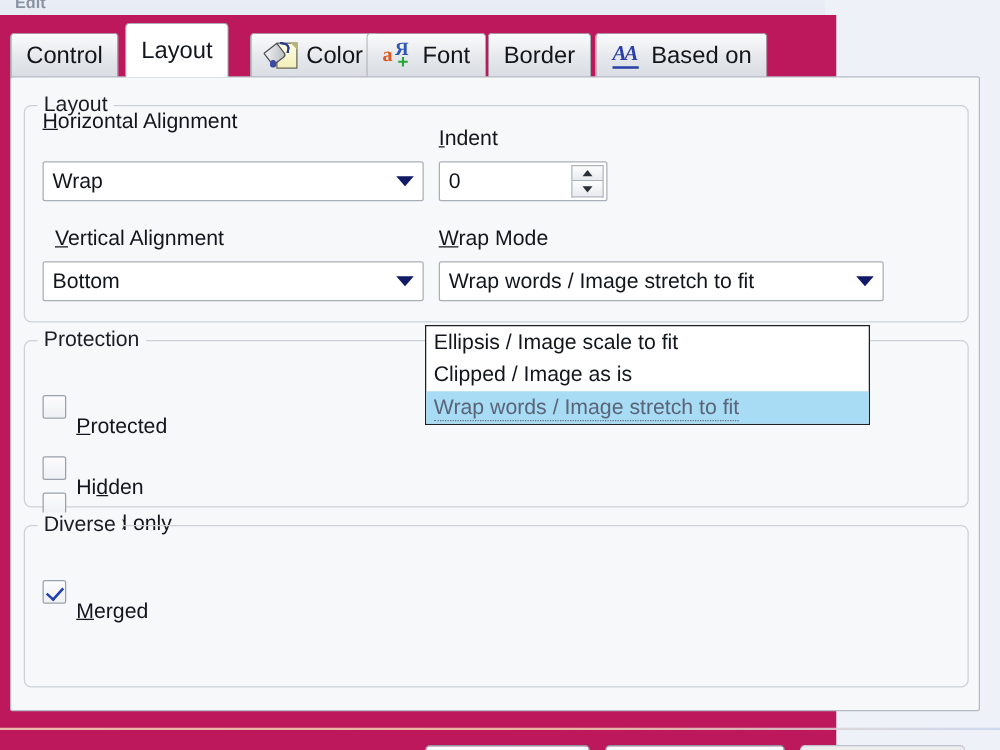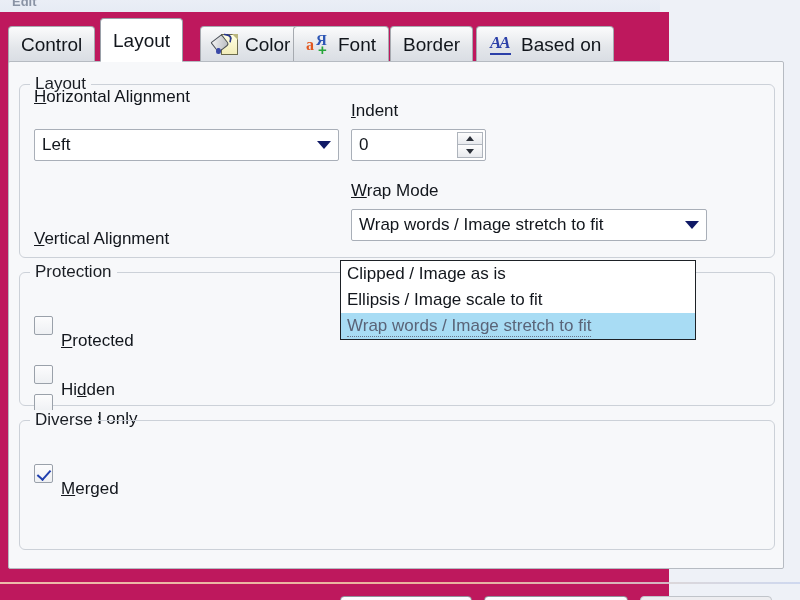--- a/index.html
+++ b/index.html
@@ -402,42 +402,48 @@
   </div>
 
   <div class="tabpage">
 
     <div class="group" id="group-layout">
       <span class="group-title">Layout</span>
 
       <span class="flabel" style="left:14px; top:2px;"><span class="acc">H</span>orizontal Alignment</span>
 
       <div class="combo" style="left:14px; top:44px; width:305px;">
-        <span class="ctext">Left</span>
+        <span class="ctext">Wrap</span>
         <span class="carrow">
             <span class="tri-down"></span>
           </span>
       </div>
 
       <span class="flabel" style="left:331px; top:16px;"><span class="acc">I</span>ndent</span>
 
       <div class="spin" style="left:331px; top:44px; width:135px;">
         <span class="stext">0</span>
         <span class="sbtns">
           <span class="sbtn">
               <span class="sm-up"></span>
             </span>
           <span class="sbtn">
               <span class="sm-down"></span>
             </span>
         </span>
       </div>
 
-      <span class="flabel" style="left:14px; top:96px;margin-top:48px;"><span class="acc">V</span>ertical Alignment</span>
-
+      <span class="flabel" style="left:24px; top:96px;"><span class="acc">V</span>ertical Alignment</span>
+
+      <div class="combo" style="left:14px; top:124px; width:305px;">
+        <span class="ctext">Bottom</span>
+        <span class="carrow">
+            <span class="tri-down"></span>
+          </span>
+      </div>
 
       <span class="flabel" style="left:331px; top:96px;"><span class="acc">W</span>rap Mode</span>
 
       <div class="combo" style="left:331px; top:124px; width:356px;">
         <span class="ctext">Wrap words / Image stretch to fit</span>
         <span class="carrow">
             <span class="tri-down"></span>
           </span>
       </div>
     </div>
@@ -465,24 +471,24 @@
       <span class="group-title">Diverse</span>
 
       <div class="cbrow" style="left:14px; top:26px;">
         <span class="cbox checked"></span>
         <span class="cblabel"><span class="acc">M</span>erged</span>
       </div>
     </div>
 
     <div class="droplist" style="left:331px; top:198px; width:356px;">
       <div class="dropitem">
+        <span>Ellipsis / Image scale to fit</span>
+      </div>
+      <div class="dropitem">
         <span>Clipped / Image as is</span>
-      </div>
-      <div class="dropitem">
-        <span>Ellipsis / Image scale to fit</span>
       </div>
       <div class="dropitem selected">
         <span class="sel-inner">Wrap words / Image stretch to fit</span>
       </div>
     </div>
 
   </div>
 
   <div class="btnbar">
     <div class="hairline-top"></div>

